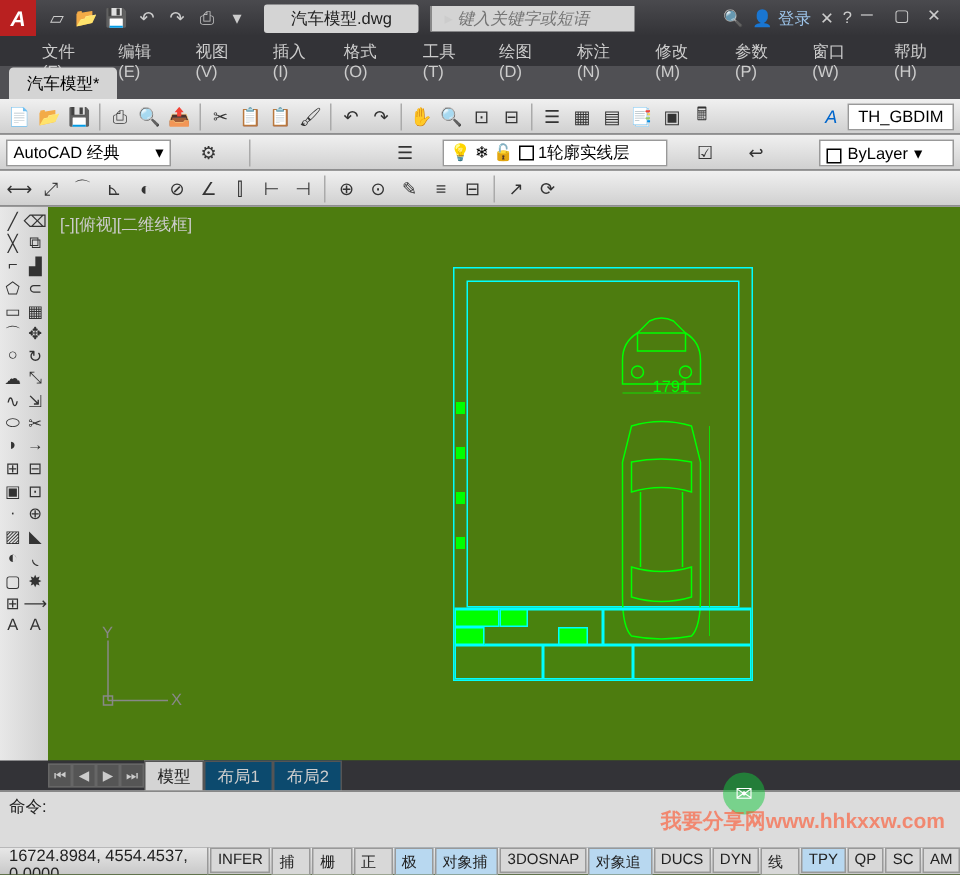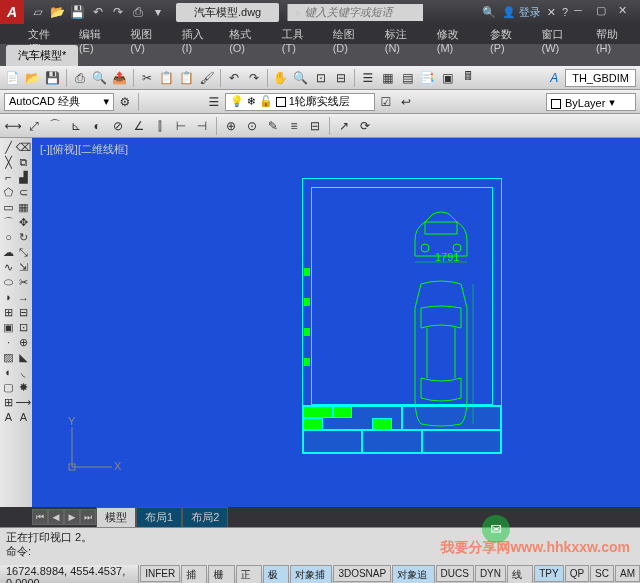--- a/index.html
+++ b/index.html
@@ -15,27 +15,27 @@
 .login-btn{color:#9cc3e8}
 .win-btn{width:16px;height:16px;color:#ccc;font-size:11px}
 .menubar{height:20px;background:#333337;display:flex;color:#ccc;padding-left:20px}
 .menu-item{padding:3px 8px}
 .doctabs{height:22px;background:#505054;display:flex;align-items:end}
 .doctab{background:#d4d4d4;padding:3px 12px;border-radius:3px 3px 0 0;margin-left:6px;font-size:11px}
 .toolbar{height:24px;background:linear-gradient(#f0f0f0,#d0d0d0);border-bottom:1px solid #999;display:flex;align-items:center;padding:0 4px;gap:2px}
 .tb-btn{width:18px;height:18px;display:flex;align-items:center;justify-content:center;font-size:12px;color:#333;border:1px solid transparent}
 .tb-sep{width:1px;height:18px;background:#aaa;margin:0 2px}
 .tb-text-btn{padding:2px 6px;border:1px solid #999;background:#fff;font-size:11px;display:flex;align-items:center;gap:4px}
-.layer-row{height:24px;background:linear-gradient(#f0f0f0,#d0d0d0);border-bottom:1px solid #999;display:flex;align-items:center;padding:0 4px;gap:2px}
+.layer-row{height:24px;background:linear-gradient(#f0f0f0,#d0d0d0);border-bottom:1px solid #999;display:flex;align-items:center;padding:0 4px;gap:16px}
 .workspace-dd{width:110px;height:18px;border:1px solid #999;background:#fff;padding:1px 4px;display:flex;align-items:center;justify-content:space-between}
 .layer-dd{width:150px;height:18px;border:1px solid #999;background:#fff;padding:1px 4px;display:flex;align-items:center;gap:3px}
 .layer-swatch{width:10px;height:10px;background:#fff;border:1px solid #000}
 .bylayer-dd{width:90px;height:18px;border:1px solid #999;background:#fff;padding:1px 4px;display:flex;align-items:flex-end;gap:4px}
 .props-row{height:24px;background:linear-gradient(#f0f0f0,#d0d0d0);border-bottom:1px solid #999;display:flex;align-items:center;padding:0 4px;gap:3px}
-.drawing-area{position:absolute;left:32px;top:138px;right:0;bottom:76px;background:#1d4ed8}
+.drawing-area{position:absolute;left:32px;top:138px;right:0;bottom:76px;background:#4d7c0f}
 .left-toolbar{position:absolute;left:0;top:138px;width:32px;bottom:76px;background:linear-gradient(90deg,#e8e8e8,#d0d0d0);display:flex;flex-direction:column;align-items:center;padding-top:2px;gap:1px}
 .lt-btn{width:14px;height:14px;font-size:11px;color:#333;display:flex;align-items:center;justify-content:center}
 .lt-row{display:flex;gap:1px}
 .view-label{position:absolute;left:8px;top:4px;color:#ccc;font-size:11px}
 .ucs{position:absolute;left:30px;bottom:30px;width:60px;height:60px}
 .ucs line{stroke:#888;stroke-width:1}
 .ucs text{fill:#888;font-size:11px}
 .sheet{position:absolute;left:270px;top:40px;width:200px;height:276px;border:1px solid #0ff}
 .sheet-inner{position:absolute;left:8px;top:8px;right:8px;bottom:48px;border:1px solid #0ff}
 .car-front{position:absolute;left:95px;top:20px;width:68px;height:56px}
@@ -326,21 +326,20 @@
   <div class="lt-scroll">⏮</div>
   <div class="lt-scroll">◀</div>
   <div class="lt-scroll">▶</div>
   <div class="lt-scroll">⏭</div>
   <div class="ltab active">模型</div>
   <div class="ltab">布局1</div>
   <div class="ltab">布局2</div>
 </div>
 
 <div class="cmd">
-  <div class="cmd-line">正在打印视口 2。</div>
   <div class="cmd-input">
     <span>命令:</span>
     <input style="">
   </div>
 </div>
 
 <div class="status">
   <div class="status-coords">16724.8984, 4554.4537, 0.0000</div>
   <div class="status-btn">INFER</div>
   <div class="status-btn">捕捉</div>

